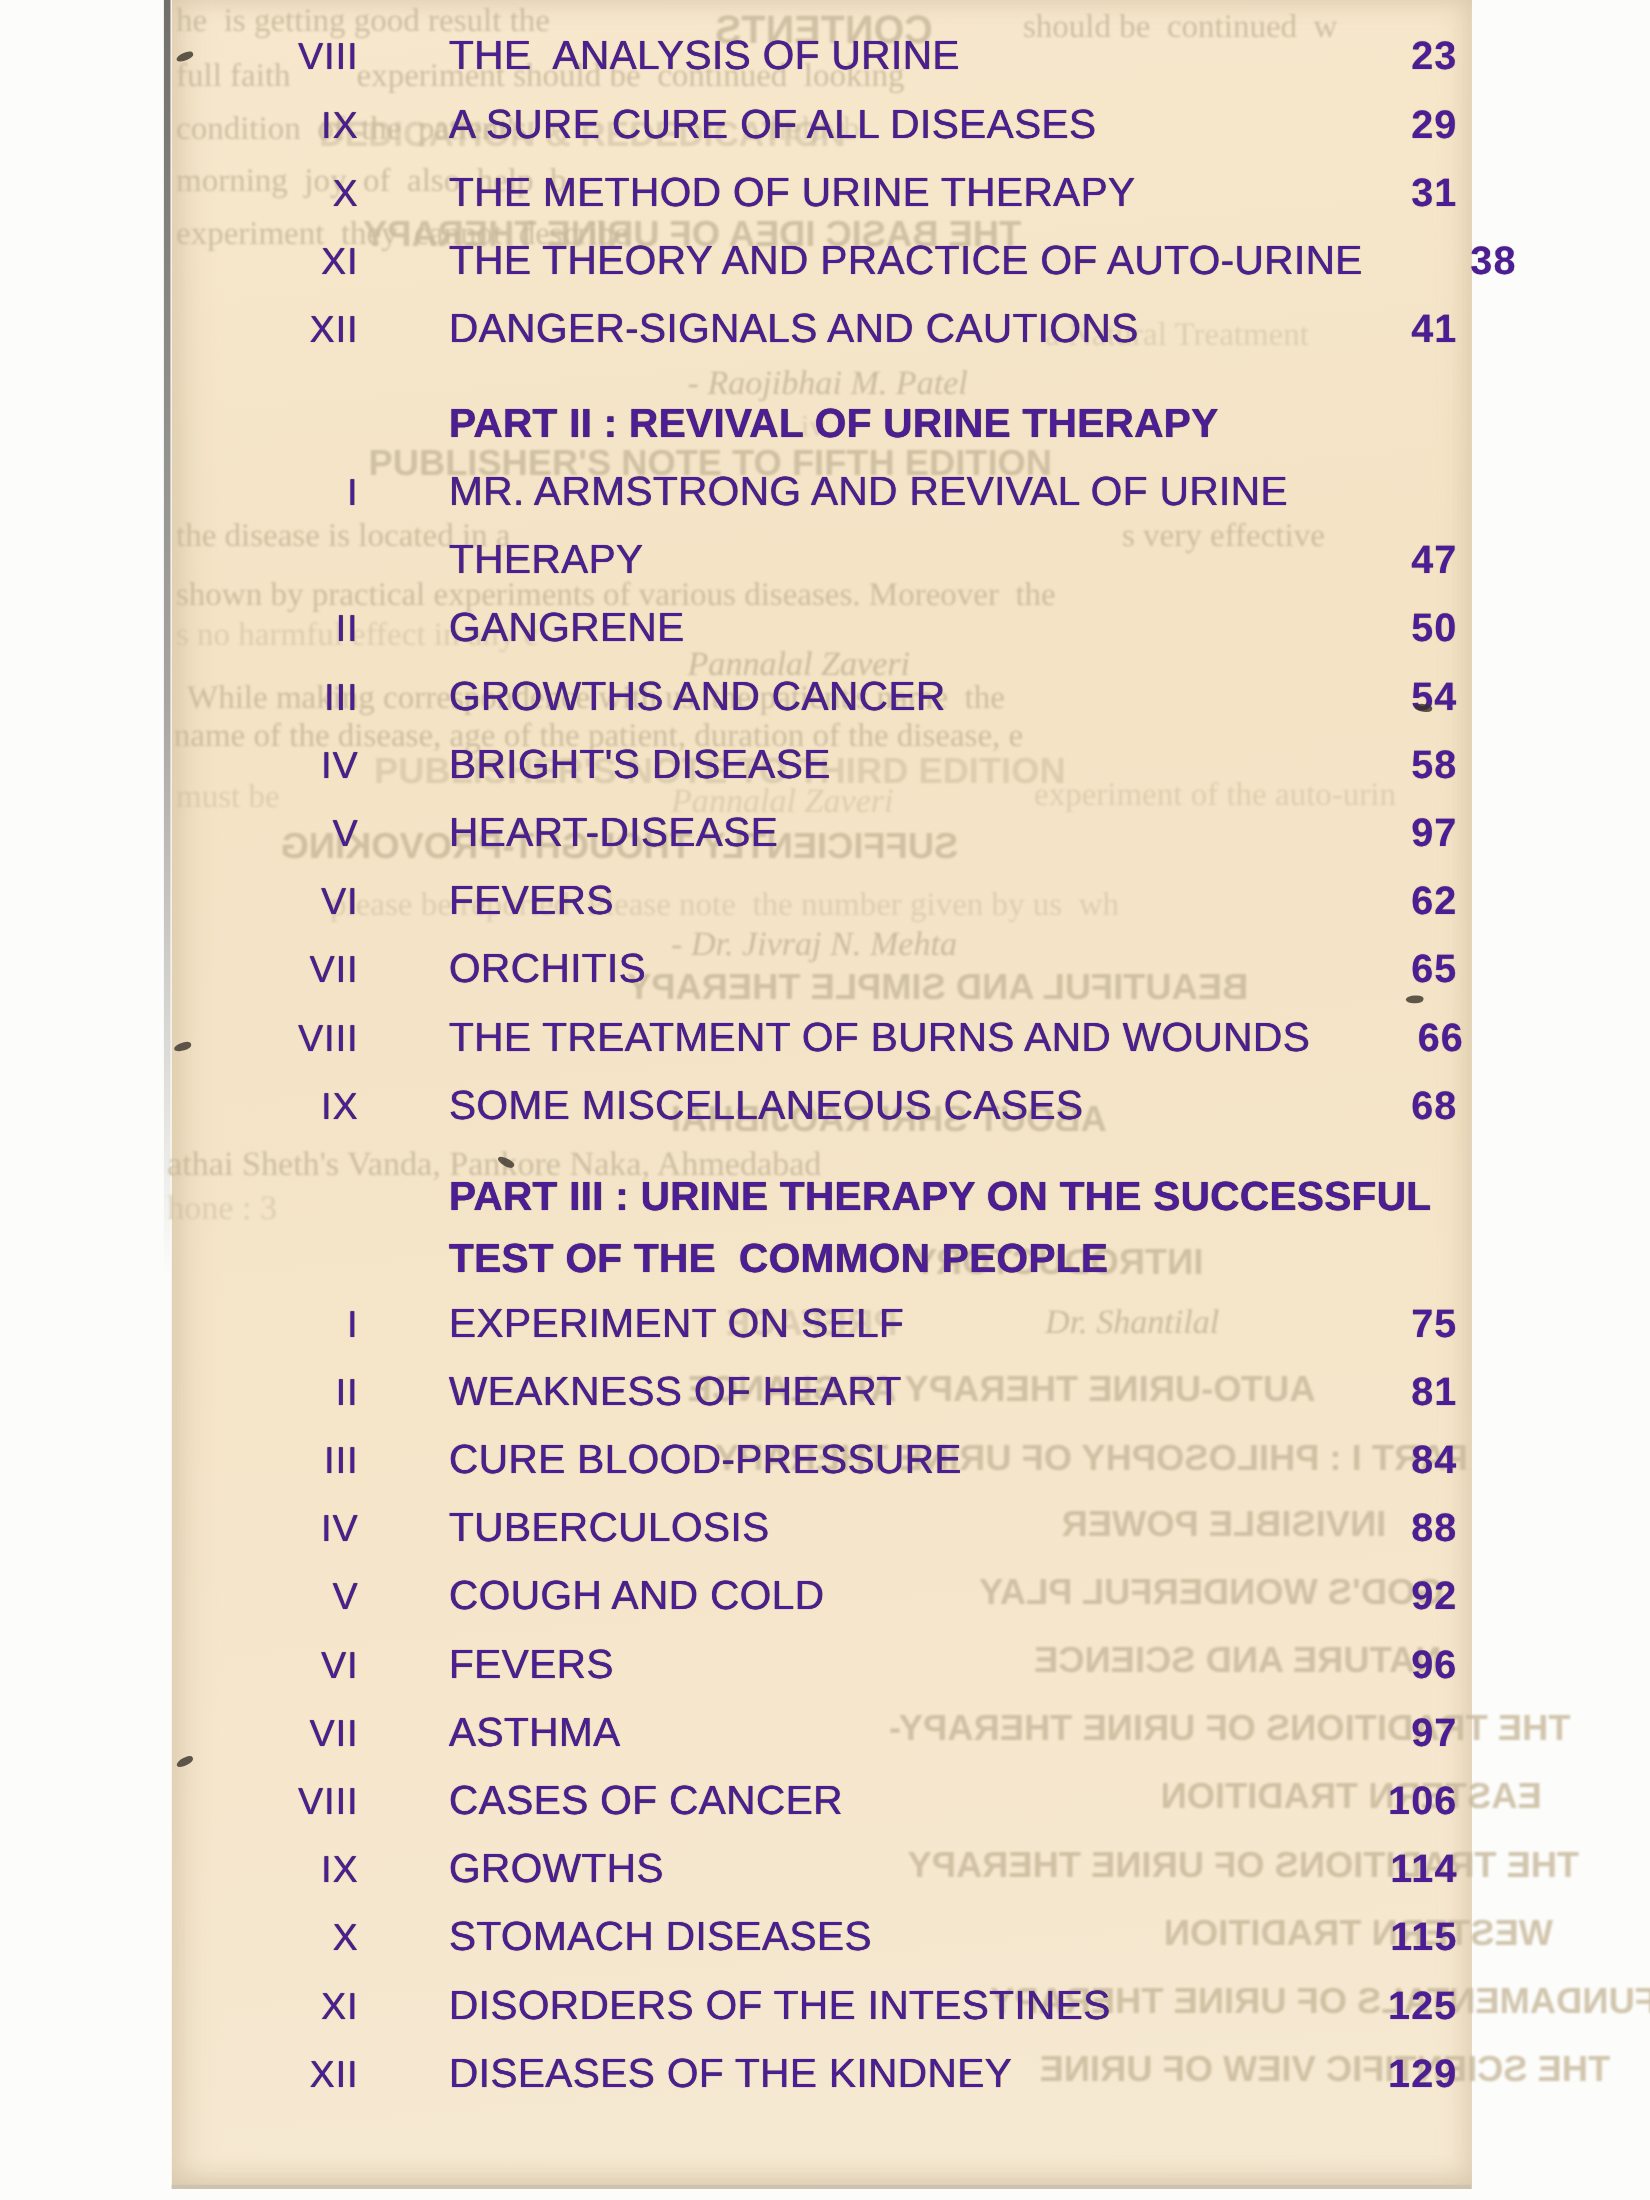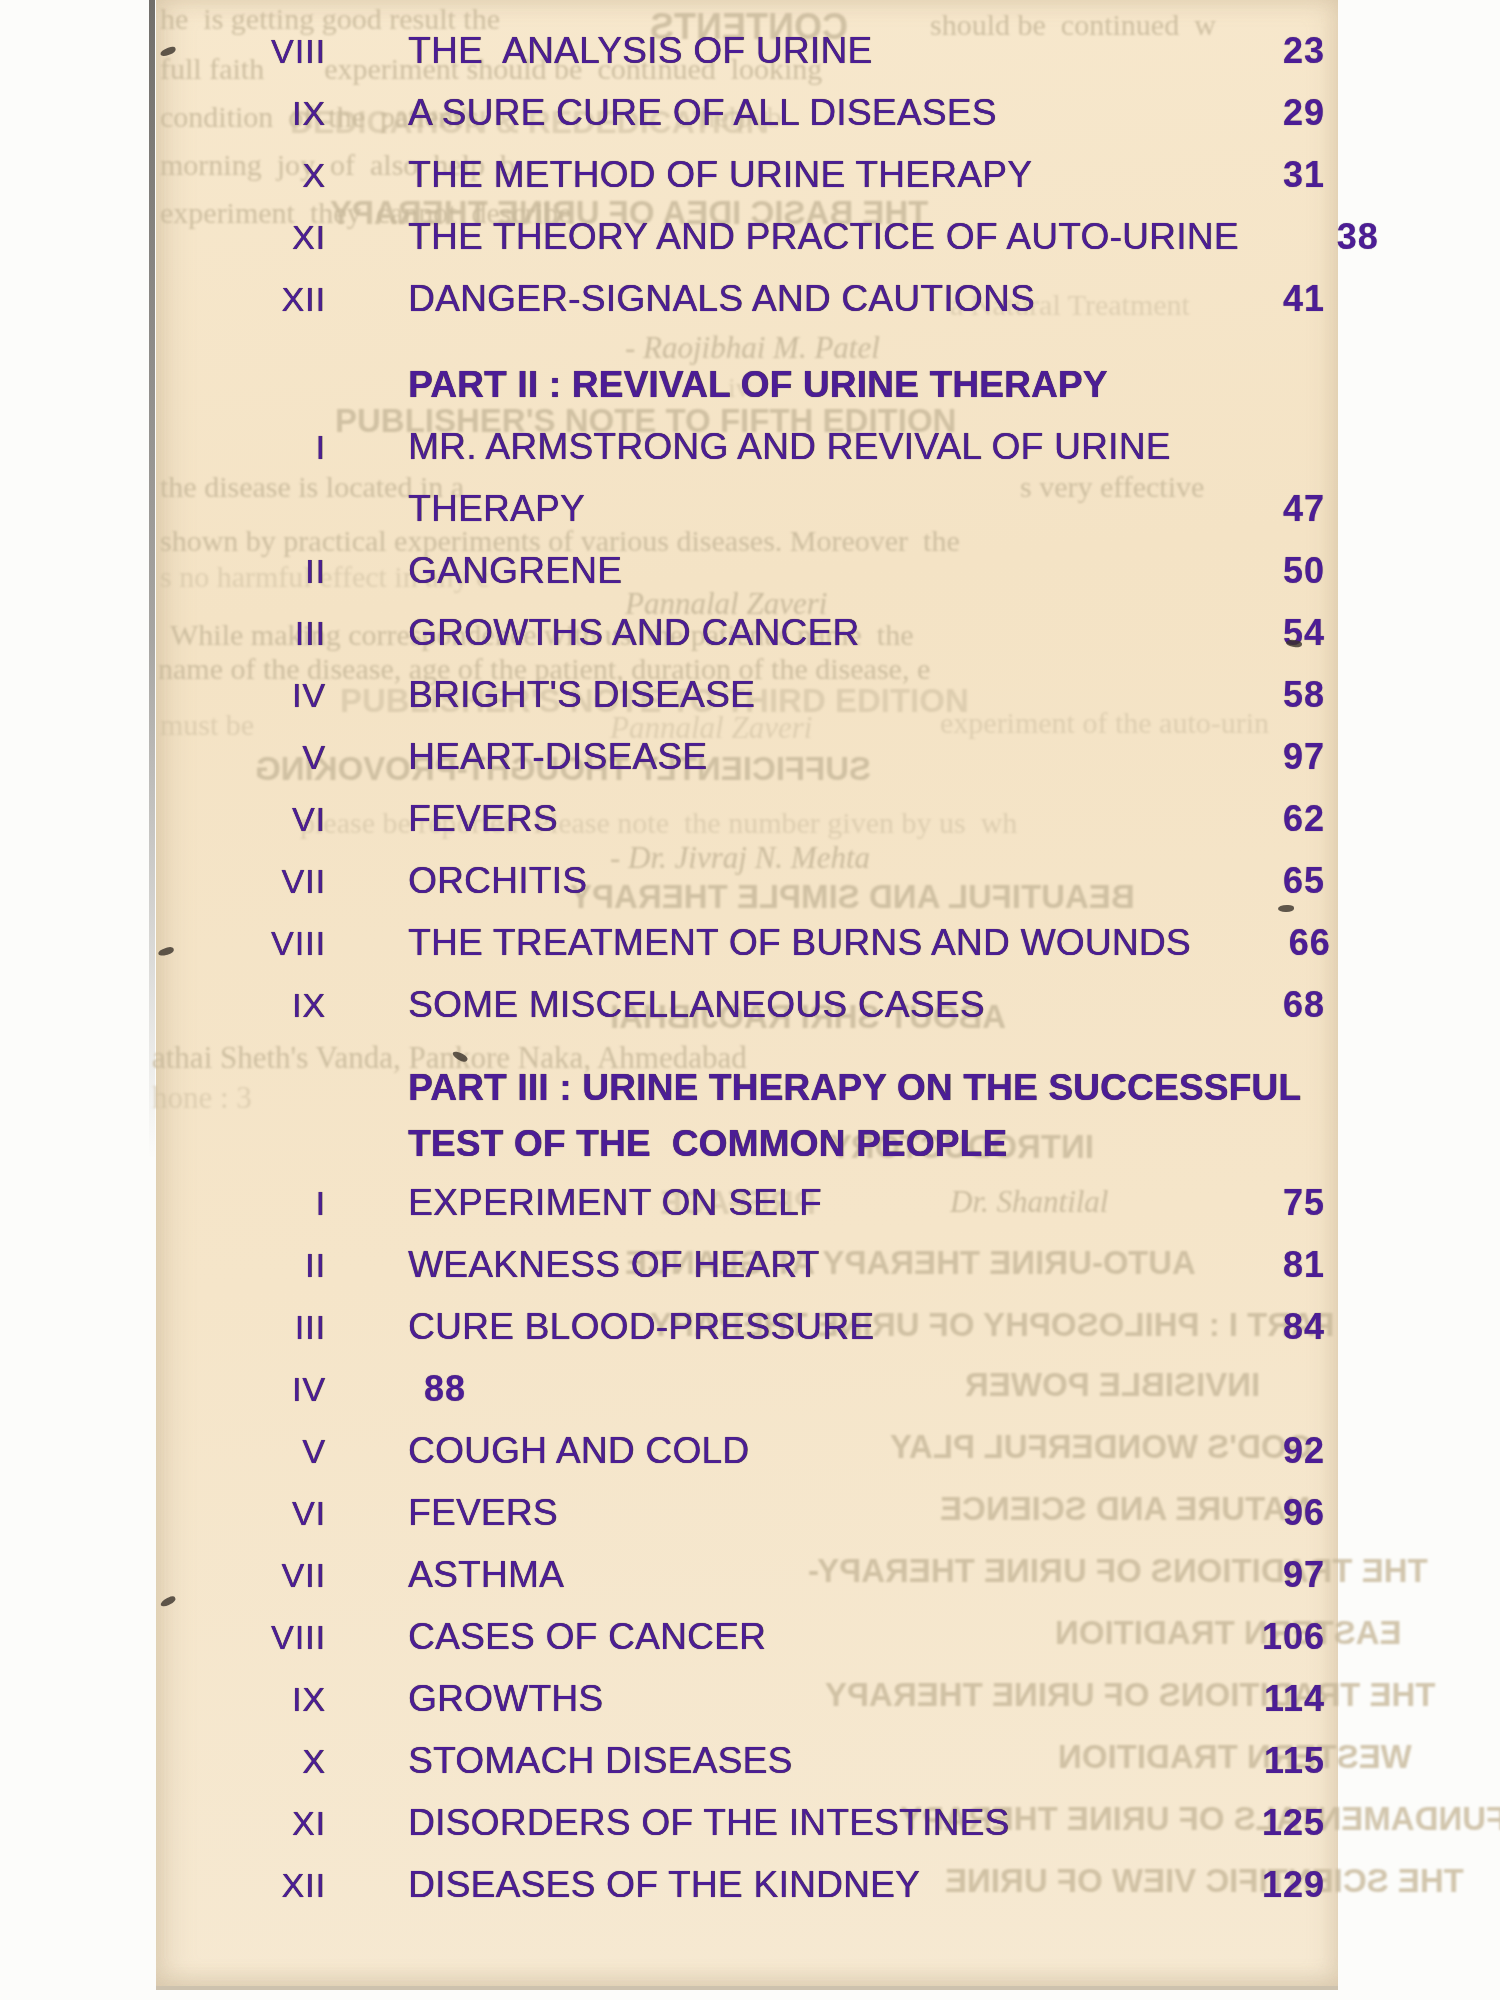--- a/index.html
+++ b/index.html
@@ -211,20 +211,21 @@
       <span class="title">WEAKNESS OF HEART</span>
       <span class="pageno">81</span>
     </div>
     <div class="row">
       <span class="roman">III</span>
       <span class="title">CURE BLOOD-PRESSURE</span>
       <span class="pageno">84</span>
     </div>
     <div class="row">
       <span class="roman">IV</span>
+      <span class="title">TUBERCULOSIS</span>
       <span class="pageno">88</span>
     </div>
     <div class="row">
       <span class="roman">V</span>
       <span class="title">COUGH AND COLD</span>
       <span class="pageno">92</span>
     </div>
     <div class="row">
       <span class="roman">VI</span>
       <span class="title">FEVERS</span>

